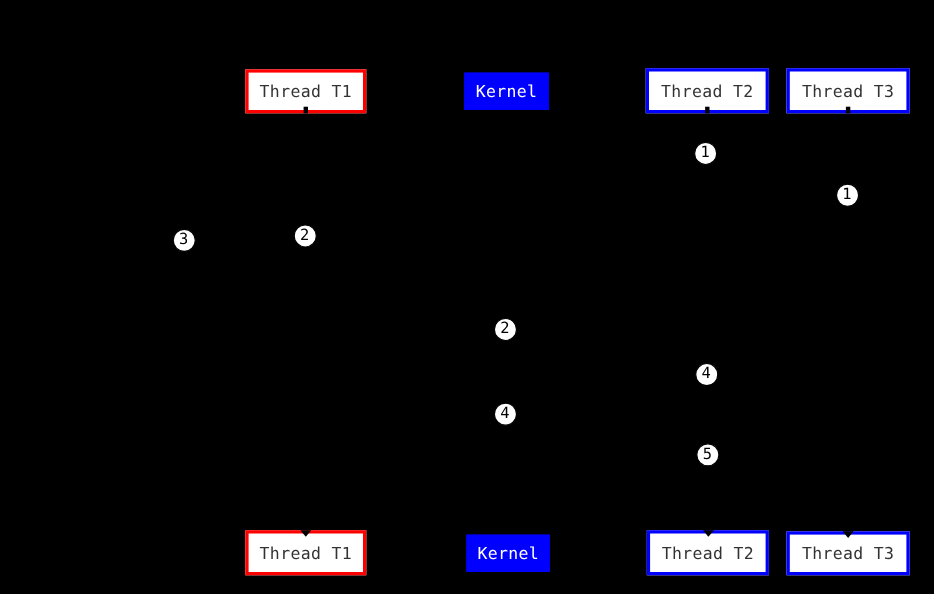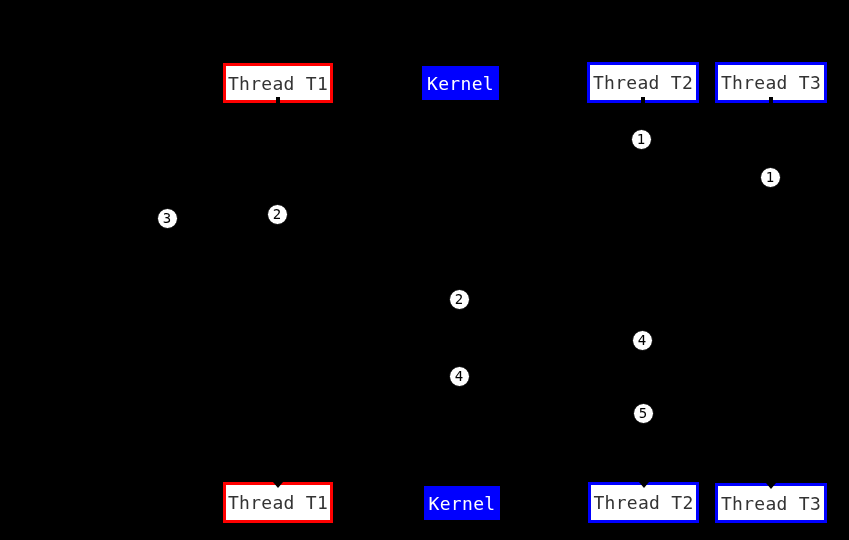--- a/index.html
+++ b/index.html
@@ -14,21 +14,21 @@
     background: #000000;
     overflow: hidden;
     font-family: "DejaVu Sans Mono", "Liberation Mono", monospace;
   }
   .node {
     position: absolute;
     box-sizing: border-box;
     display: flex;
     align-items: center;
     justify-content: center;
-    font-size: 18px;
+    font-size: 15px;
     letter-spacing: 0.3px;
     white-space: nowrap;
   }
   .node .label {
     position: relative;
     z-index: 1;
   }
   
   .tail {
     position: absolute;

